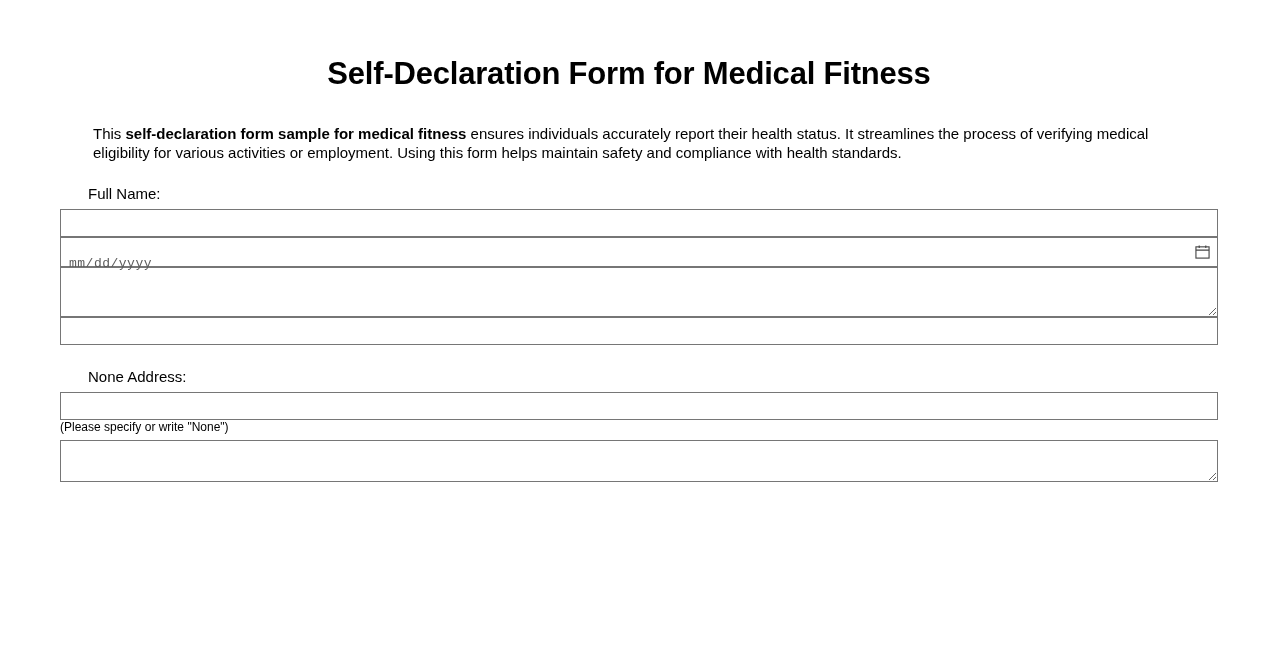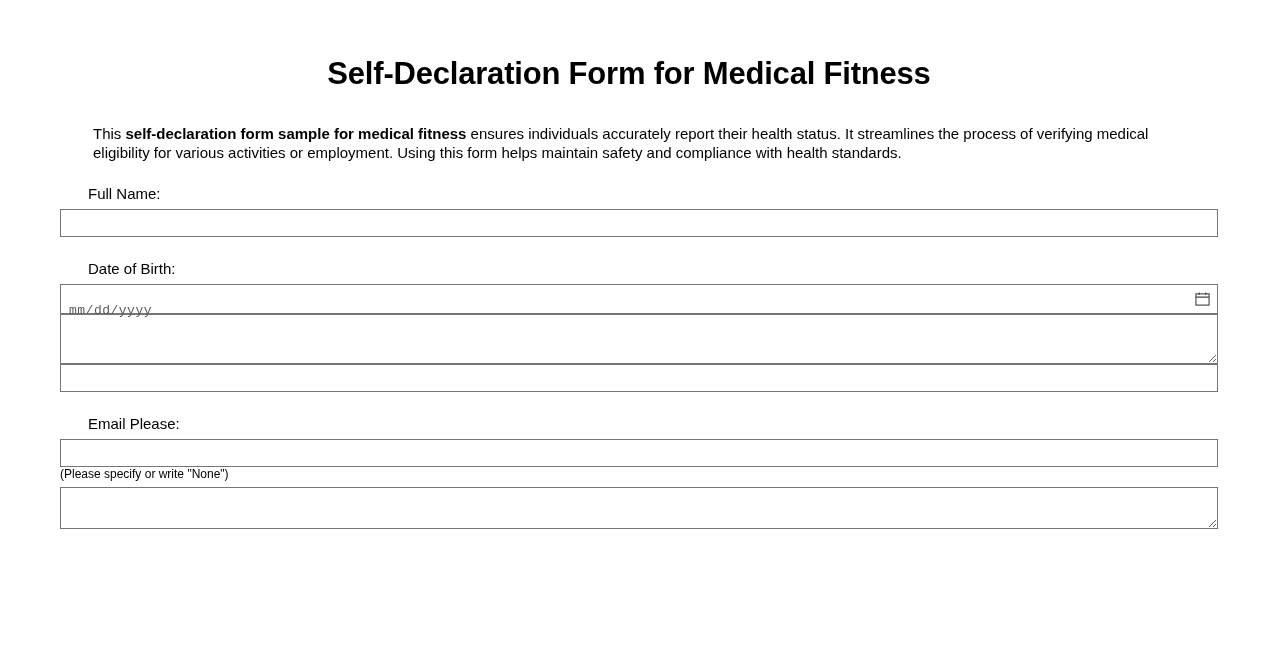--- a/index.html
+++ b/index.html
@@ -127,35 +127,34 @@
 <div class="page">
   <div class="content">
 
     <h1 class="form-title">Self-Declaration Form for Medical Fitness</h1>
 
     <p class="intro"><span>This </span><b>self-declaration form sample for medical fitness</b><span> ensures individuals accurately report their health status. It streamlines the process of verifying medical eligibility for various activities or employment. Using this form helps maintain safety and compliance with health standards.</span></p>
 
     <div class="field-label">Full Name:</div>
     <input class="text-input" type="text" placeholder="" style="">
 
-    <div class="field-label">Date of Birth:</div>
     <div class="date-wrap">
       <div class="date-fake">mm/dd/yyyy</div>
       <svg class="date-picker-icon" viewBox="0 0 16 16">
         <rect x="1" y="2.5" width="14" height="12" fill="none" stroke="#444" stroke-width="1.2"></rect>
         <line x1="1" y1="6" x2="15" y2="6" stroke="#444" stroke-width="1.2"></line>
         <line x1="4.5" y1="1" x2="4.5" y2="3.8" stroke="#444" stroke-width="1.2"></line>
         <line x1="11.5" y1="1" x2="11.5" y2="3.8" stroke="#444" stroke-width="1.2"></line>
       </svg>
     </div>
 
     <textarea class="area-input addr" placeholder="" style=""></textarea>
 
     <input class="text-input" type="text" placeholder="" style="">
 
-    <div class="field-label">Email Please:</div>
+    <div class="field-label">None Address:</div>
     <input class="text-input" type="text" placeholder="" style="">
 
     <div class="sub-label">(Please specify or write "None")</div>
     <textarea class="area-input cond" placeholder="" style=""></textarea>
 
   </div>
 </div>
 
 </body></html>

